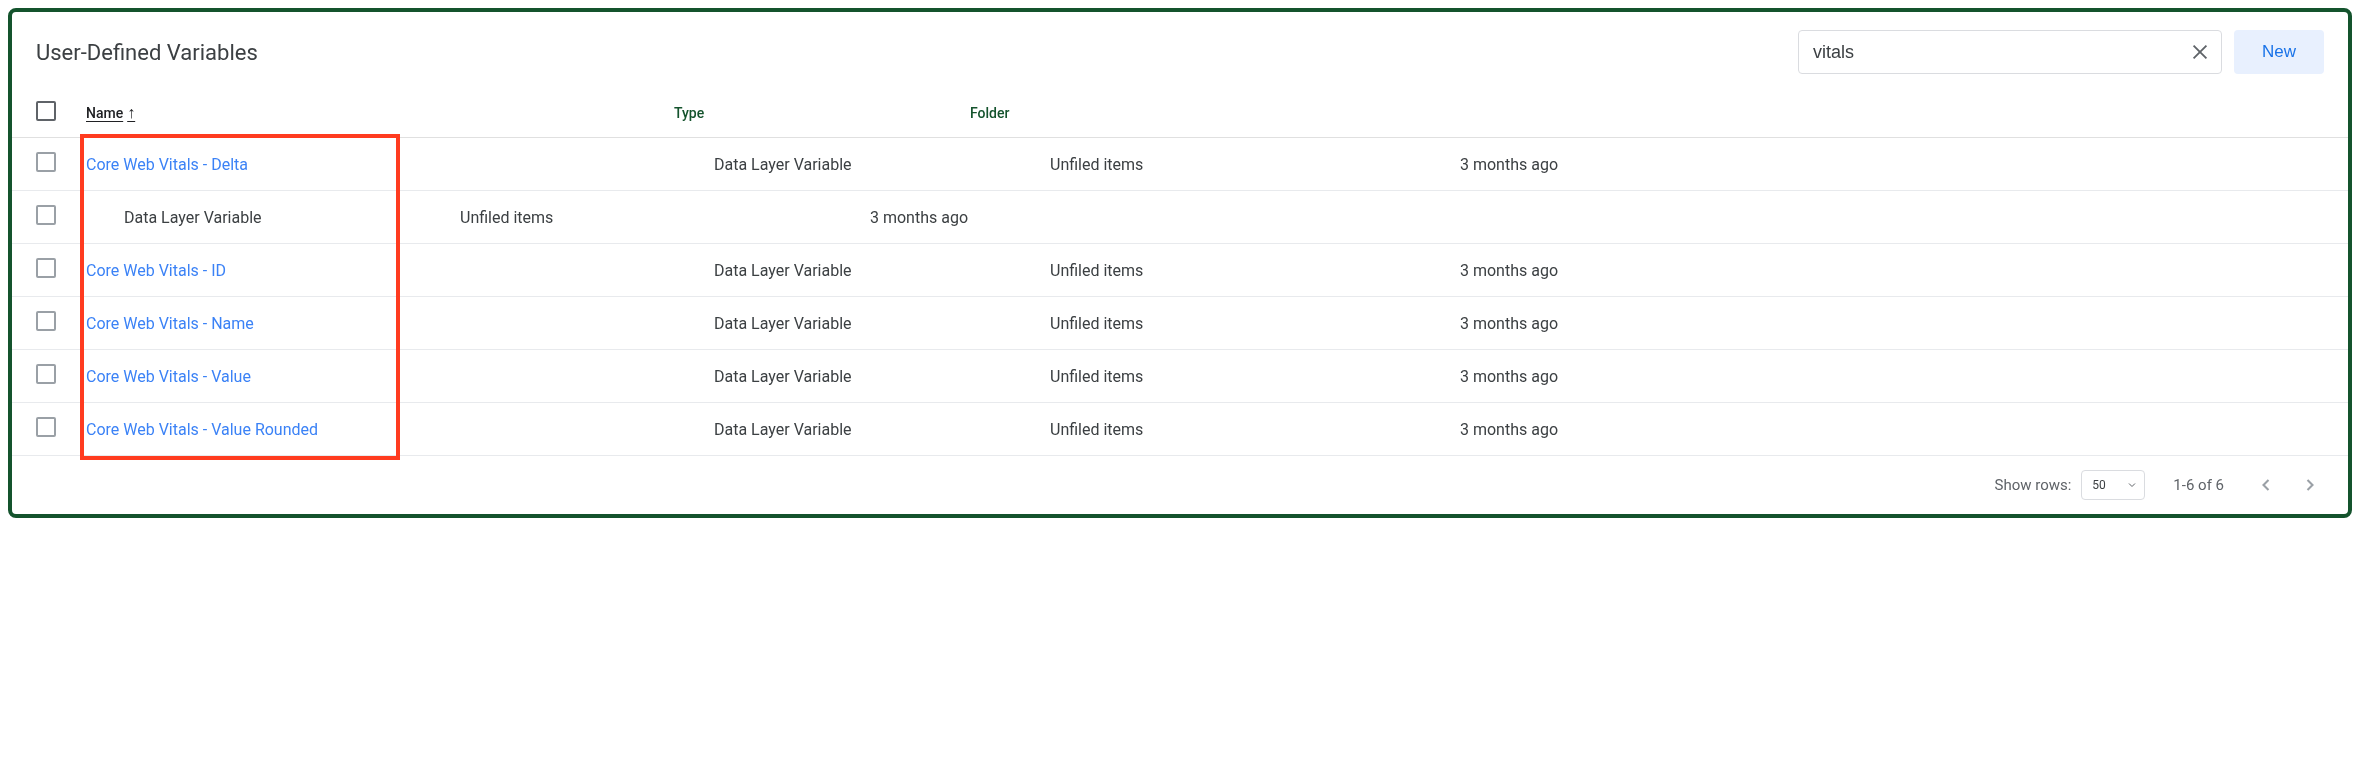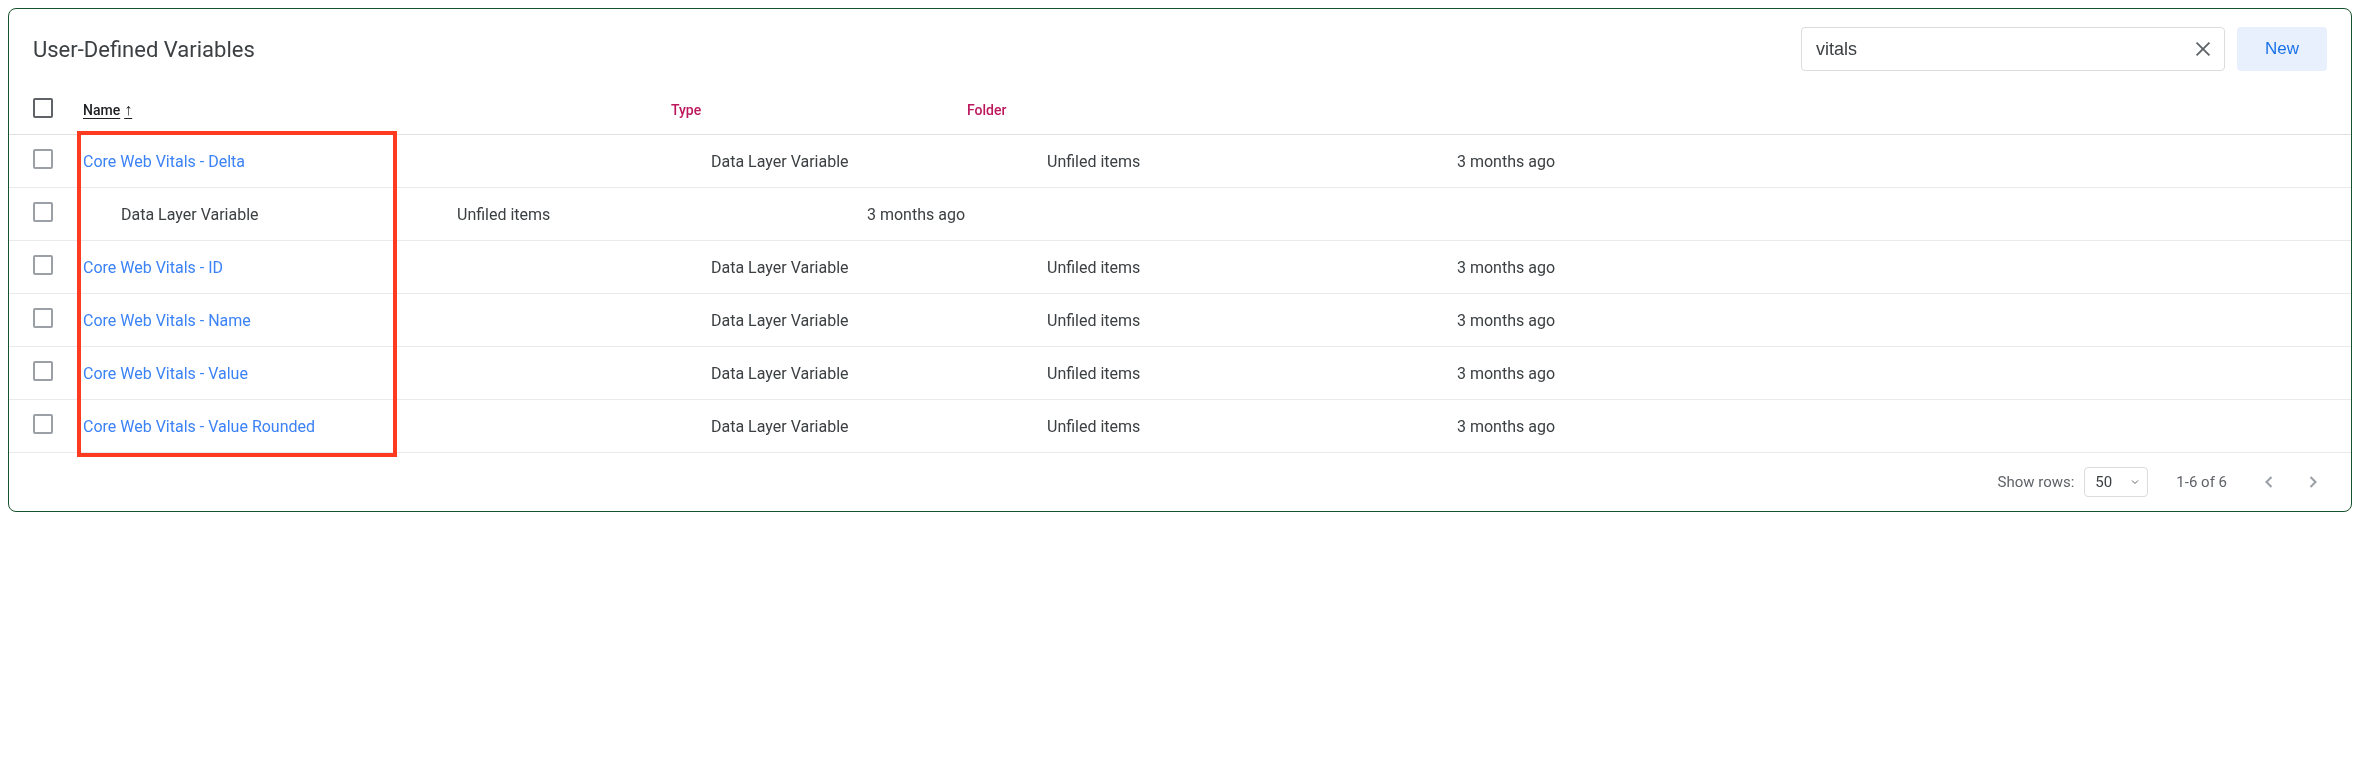--- a/index.html
+++ b/index.html
@@ -6,21 +6,21 @@
       box-sizing: border-box;
       margin: 0;
       padding: 0;
     }
     body {
       font-family: Roboto, Arial, sans-serif;
       background: #fff;
       padding: 8px;
     }
     .card {
-      border: 1px solid #14532d;
+      border: 4px solid #14532d;
       border-radius: 8px;
       background: #fff;
       overflow: hidden;
     }
     .card-header {
       display: flex;
       align-items: center;
       justify-content: space-between;
       padding: 18px 24px 14px 24px;
     }
@@ -95,21 +95,21 @@
       flex: 0 0 296px;
     }
     .col-folder {
       flex: 0 0 370px;
     }
     .col-edited {
       flex: 1;
     }
     .header-cell {
       font-size: 14px;
-      color: #be185d;
+      color: #14532d;
       font-weight: 500;
     }
     .header-cell.sortable {
       color: #202124;
       font-weight: 500;
       text-decoration: underline;
       text-underline-offset: 3px;
       display: inline-flex;
       align-items: center;
       gap: 4px;
@@ -168,21 +168,21 @@
     .show-rows {
       display: flex;
       align-items: center;
       gap: 10px;
     }
     .rows-select {
       border: 1px solid #dadce0;
       border-radius: 4px;
       height: 30px;
       padding: 0 24px 0 10px;
-      font-size: 15px;
+      font-size: 12px;
       color: #3c4043;
       cursor: pointer;
       position: relative;
       display: inline-flex;
       align-items: center;
       min-width: 64px;
     }
     .rows-select-chevron {
       position: absolute;
       right: 6px;

